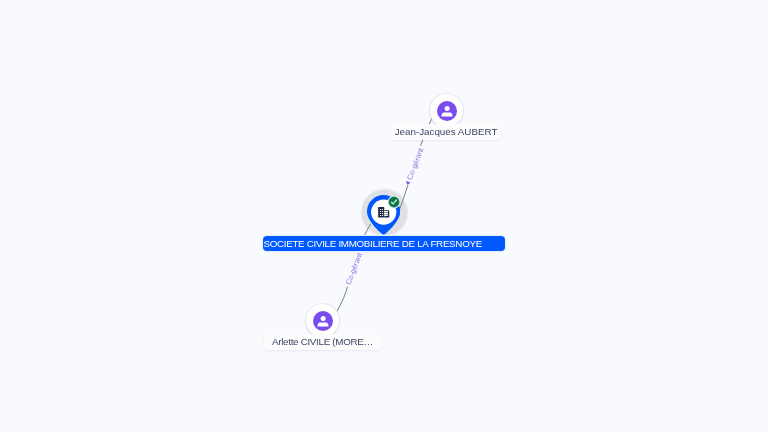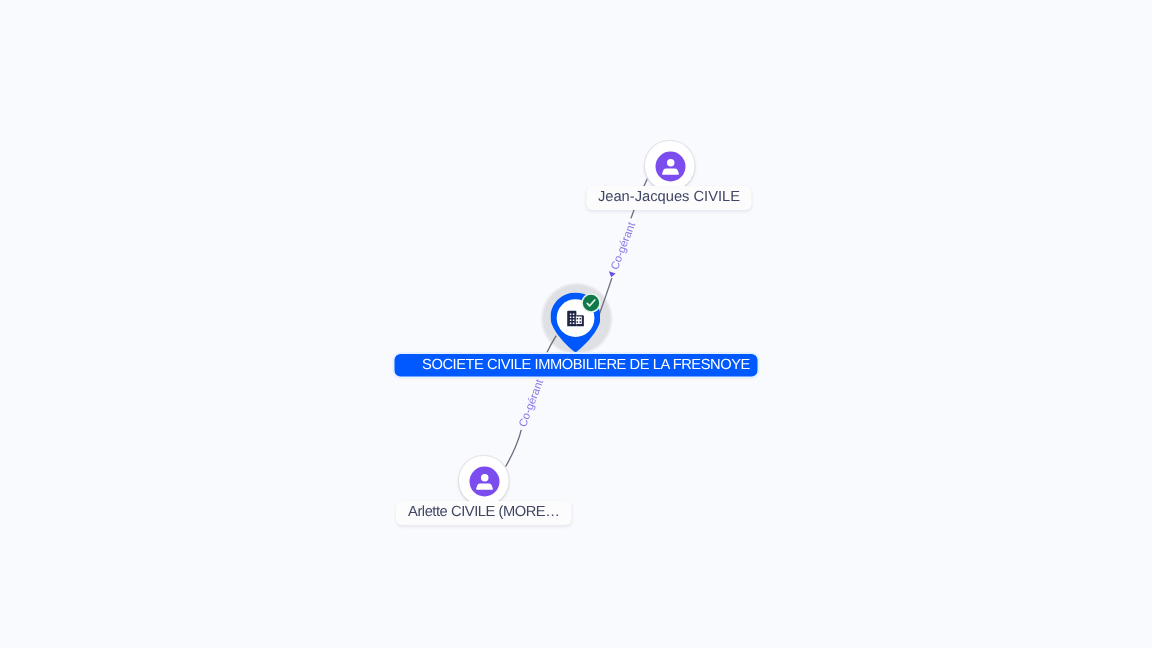--- a/index.html
+++ b/index.html
@@ -20,21 +20,21 @@
 
   
   .pill{position:absolute;height:16px;border-radius:4px;background:#fcfcfd;
         display:flex;align-items:center;justify-content:center;
         box-shadow:0 1px 2px rgba(45,55,95,.09);
         font-size:9.8px;line-height:16px;color:#3f4563;white-space:nowrap;}
 
   
   .pill.primary{background:#0059ff;color:#ffffff;height:15px;line-height:15px;
         letter-spacing:-0.3px;border-radius:4px;justify-content:flex-start;
-        padding-left:18px;box-sizing:border-box;
+        padding-left:0;box-sizing:border-box;
         box-shadow:0 0 0 1.2px #e2f0ff,0 1px 2px rgba(20,60,140,.10);}
 
   
   .halo{position:absolute;border-radius:50%;
         background:radial-gradient(circle closest-side,#dfe0e4 0%,#dfe0e4 90%,rgba(223,224,228,0) 100%);}
   .pin{position:absolute;}
 </style>
 </head>
 <body>
 
@@ -98,21 +98,21 @@
 
   <div class="person" style="left:306.4px;top:304.3px;">
     <span class="disc">
       <svg width="20" height="20" viewBox="0 0 20 20">
         <circle cx="10.15" cy="7.45" r="2.5" fill="#ffffff"></circle>
         <path d="M7.0 11.4 L13.0 11.4 C13.9 11.4 14.6 12.0 14.9 12.8 L15.55 14.6 A0.65 0.65 0 0 1 14.95 15.5 L5.05 15.5 A0.65 0.65 0 0 1 4.45 14.6 L5.1 12.8 C5.4 12.0 6.1 11.4 7.0 11.4 Z" fill="#ffffff"></path>
       </svg>
     </span>
   </div>
 
-  <div class="pill" style="left:391px;top:124px;width:110px;">Jean-Jacques CIVILE</div>
+  <div class="pill" style="left:391px;top:124px;width:110px;">Jean-Jacques AUBERT</div>
 
   <div class="pill primary" style="left:263.4px;top:236px;width:242px;">SOCIETE CIVILE IMMOBILIERE DE LA FRESNOYE</div>
 
   <div class="pill" style="left:264px;top:334.2px;width:117px;letter-spacing:-0.3px;">Arlette CIVILE (MORE…</div>
 
   <svg class="layer" viewBox="0 0 768 432">
     <text x="411.6" y="180.4" transform="rotate(-69 411.6 180.4)" font-family="Liberation Sans, sans-serif" font-size="7.5" fill="#8878e8">Co-gérant</text>
     <text x="350.3" y="285.2" transform="rotate(-69 350.3 285.2)" font-family="Liberation Sans, sans-serif" font-size="7.5" fill="#8878e8">Co-gérant</text>
   </svg>
 

